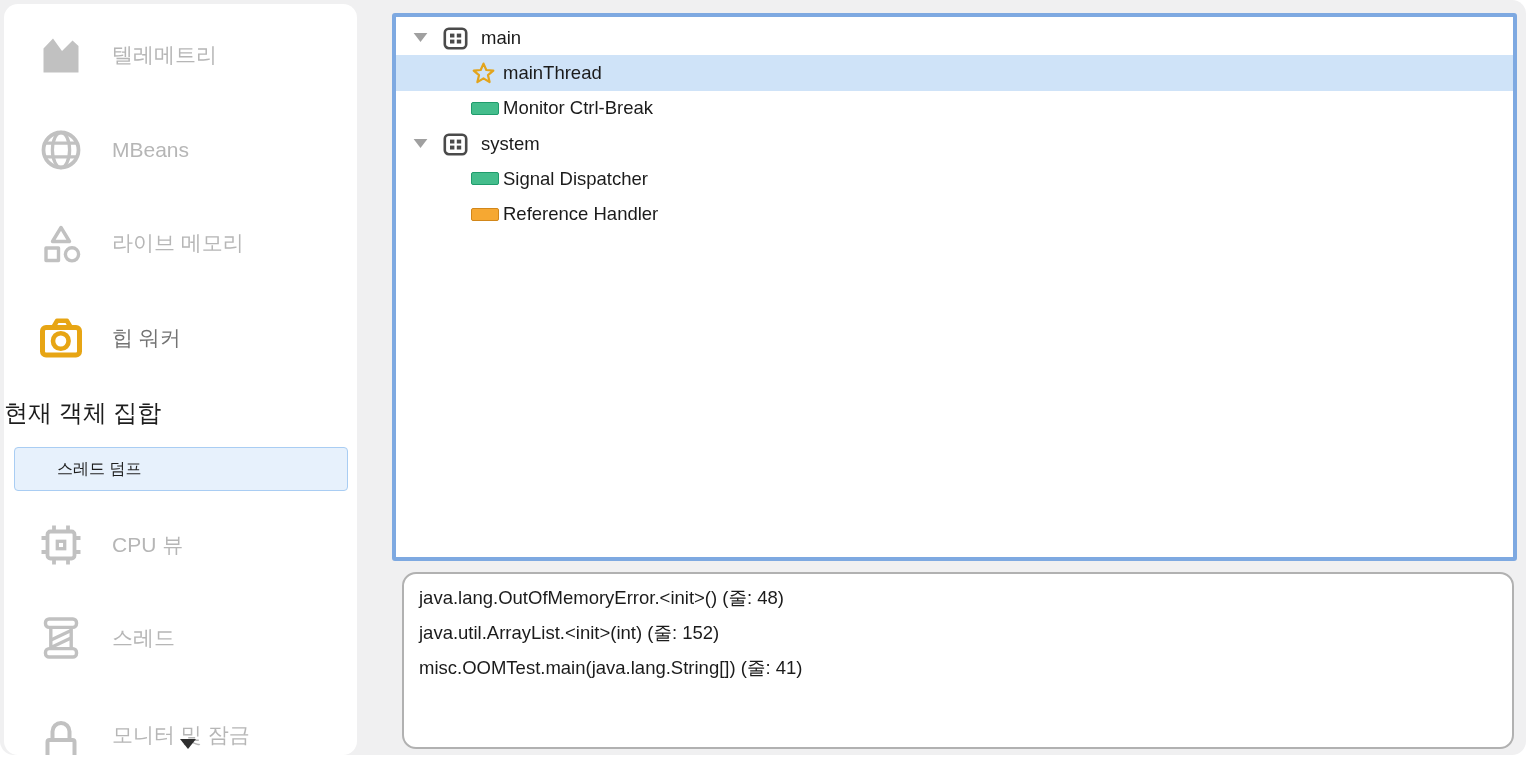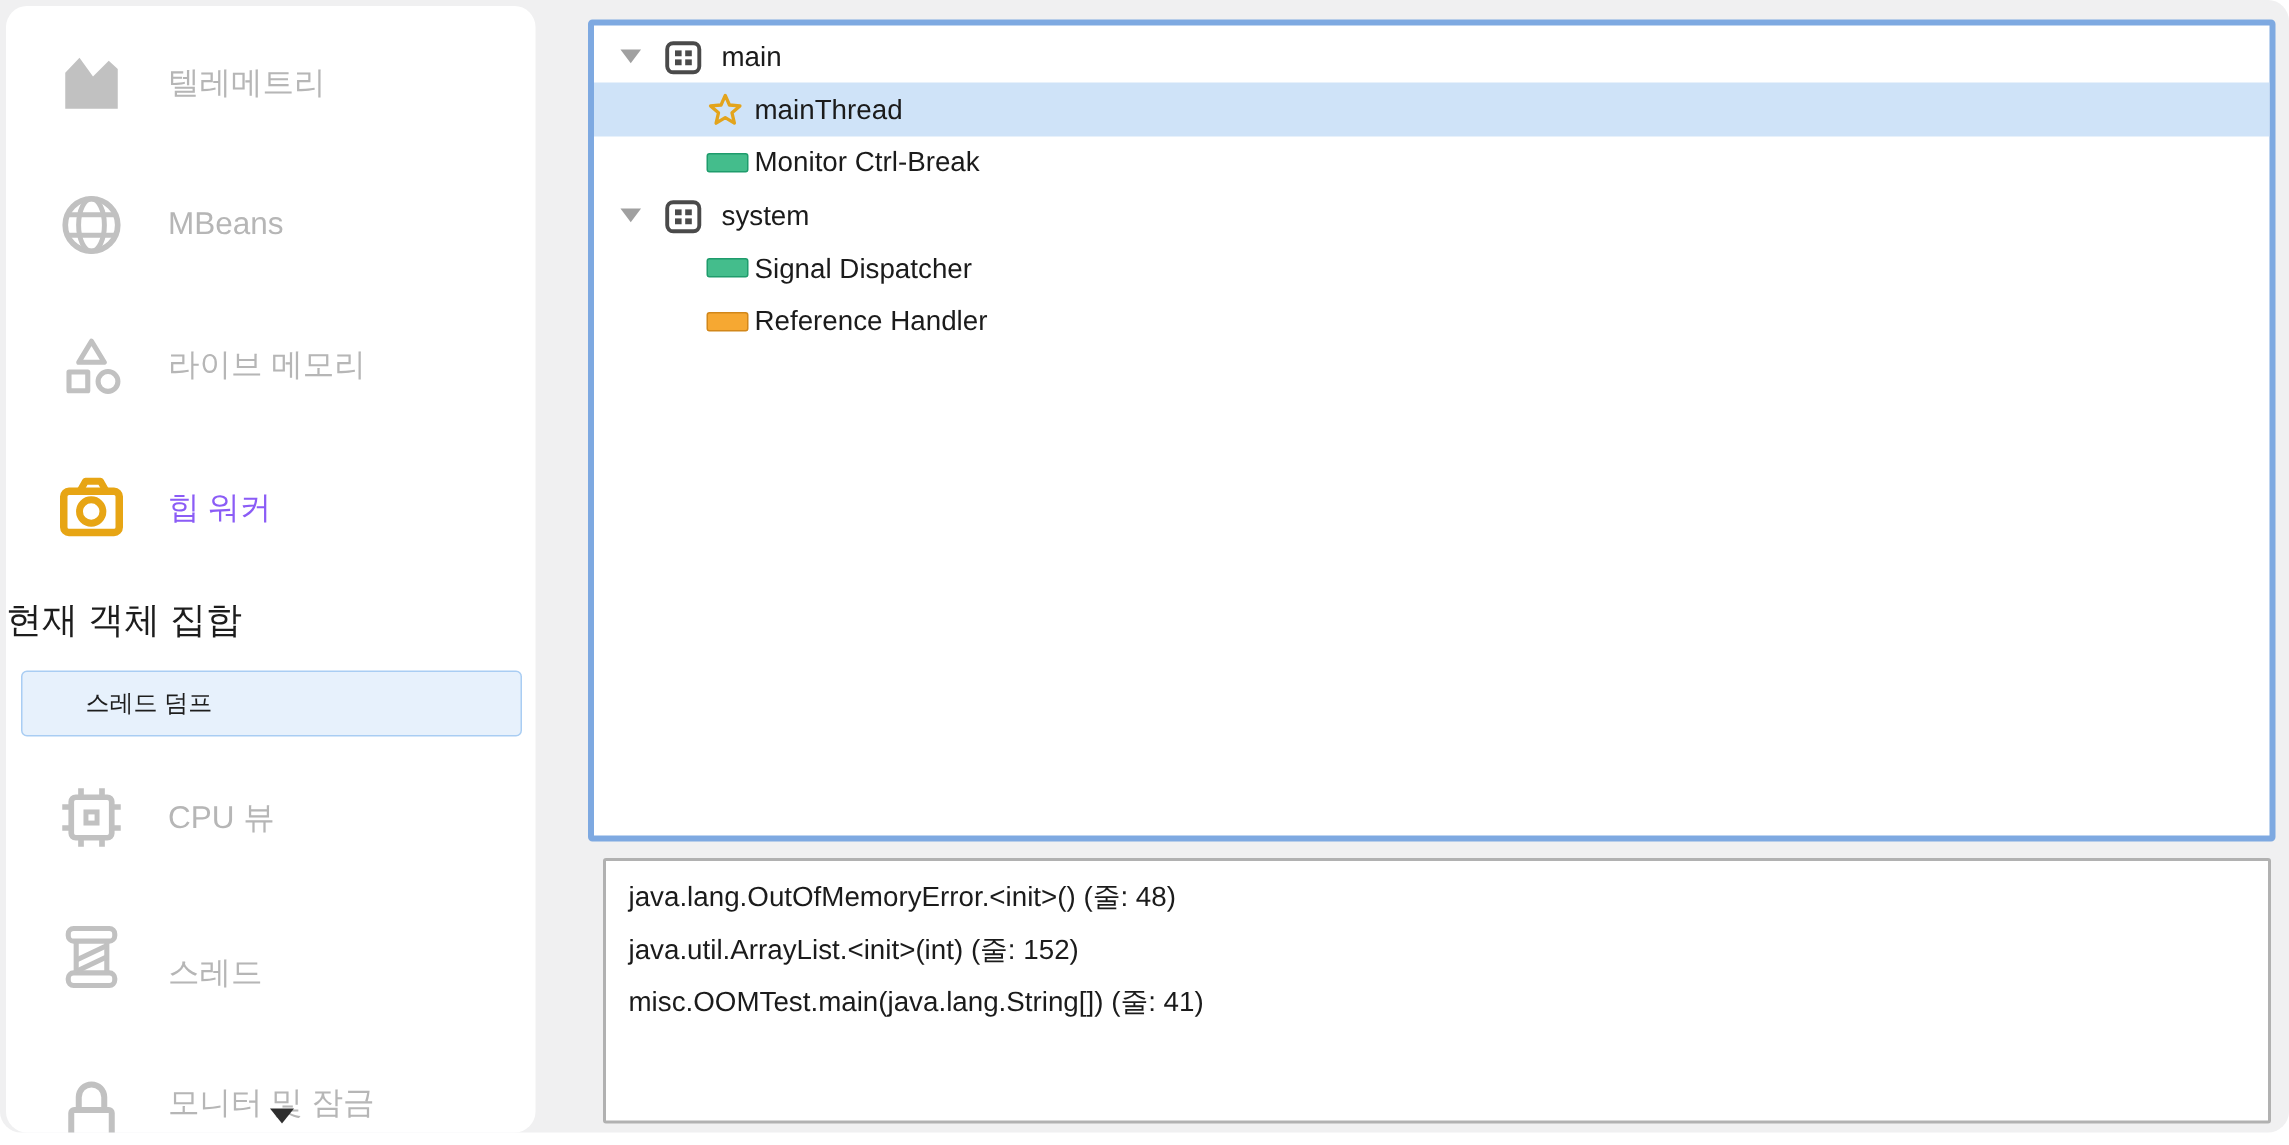--- a/index.html
+++ b/index.html
@@ -8,21 +8,21 @@
   .bg { position:absolute; left:0; top:0; right:0; bottom:8px;
     background:#f0f0f1; border-radius:0 14px 14px 14px; }
 
   
   .sidebar { position:absolute; left:4px; top:4px; width:353px; height:751px;
     background:#ffffff; border-radius:14px; overflow:hidden; }
   .side-item { position:absolute; left:0; width:100%; height:48px;
     display:flex; align-items:center; cursor:default; }
   .side-item .ic { width:48px; height:48px; margin-left:33px; flex:0 0 auto; }
   .side-item .lbl { margin-left:27px; font-size:21px; color:#b6b6b6; white-space:nowrap; }
-  .side-item.active .lbl { color:#8b5cf6; }
+  .side-item.active .lbl { color:#737373; }
   .side-sub { position:absolute; left:0; width:100%; height:28px;
     display:flex; align-items:center; }
   .side-sub .lbl { font-size:24px; color:#1d1d1d; white-space:nowrap; }
   .side-selected { position:absolute; left:10px; width:334px; height:44px;
     background:#e7f1fc; border:1px solid #a9cdf3; border-radius:4px;
     display:flex; align-items:center; }
   .side-selected .lbl { margin-left:42px; font-size:16px; color:#1d1d1d; white-space:nowrap; }
   .more-indicator { position:absolute; left:176px; top:735px; width:0; height:0;
     border-left:8.5px solid transparent; border-right:8.5px solid transparent;
     border-top:10px solid #2e2e2e; }
@@ -37,21 +37,21 @@
   .tree-row .caret { margin-left:17px; width:15px; height:11px; flex:0 0 auto; }
   .tree-row .gicon { margin-left:15px; width:25px; height:24px; flex:0 0 auto; }
   .tree-row .glabel { margin-left:13px; }
   .tree-row .slot { margin-left:75px; width:30px; height:24px; flex:0 0 auto;
     display:flex; align-items:center; }
   .tree-row .tlabel { margin-left:2px; }
   .state-rect { width:28px; height:13px; border-radius:2px; border:1.5px solid; }
 
   
   .stack-panel { position:absolute; left:402px; top:572px; width:1112px; height:177px;
-    background:#ffffff; border:2px solid #b1b1b1; border-radius:2px;
+    background:#ffffff; border:2px solid #b1b1b1; border-radius:14px;
     padding:6px 0 0 15px; overflow:hidden; }
   .stack-line { font-size:18.5px; line-height:35px; color:#1b1b1b; white-space:nowrap; }
 </style>
 </head>
 <body>
 
 <div class="bg"></div>
 
 <div class="sidebar">
   <div id="sidebar-items">
@@ -93,21 +93,21 @@
         <span class="lbl">스레드 덤프</span>
       </div>
       <div class="side-item" style="top: 517px;">
         <span class="ic"><svg viewBox="0 0 48 48" width="48" height="48" fill="none" stroke="#c1c1c1">
             <rect x="10.5" y="10.5" width="27" height="27" rx="3" stroke-width="3.8"></rect>
             <rect x="20.3" y="20.3" width="7.4" height="7.4" stroke-width="3.3"></rect>
             <path d="M17 4.5 v6 M31 4.5 v6 M17 37.5 v6 M31 37.5 v6 M4.5 17 h6 M4.5 31 h6 M37.5 17 h6 M37.5 31 h6" stroke-width="3.8"></path>
           </svg></span>
         <span class="lbl">CPU 뷰</span>
       </div>
-      <div class="side-item" style="top: 610px; align-items: flex-end;">
+      <div class="side-item" style="top: 610px;">
         <span class="ic"><svg viewBox="0 0 48 48" width="48" height="48" fill="none" stroke="#c1c1c1" stroke-width="3.4" stroke-linejoin="round">
             <rect x="8.5" y="5" width="31" height="8.4" rx="3.6"></rect>
             <rect x="8.5" y="34.6" width="31" height="8.4" rx="3.6"></rect>
             <line x1="13.8" y1="13.4" x2="13.8" y2="34.6"></line>
             <line x1="34.2" y1="13.4" x2="34.2" y2="34.6"></line>
             <line x1="14" y1="26" x2="34" y2="16.5"></line>
             <line x1="14" y1="33.5" x2="34" y2="24"></line>
           </svg></span>
         <span class="lbl">스레드</span>
       </div>

